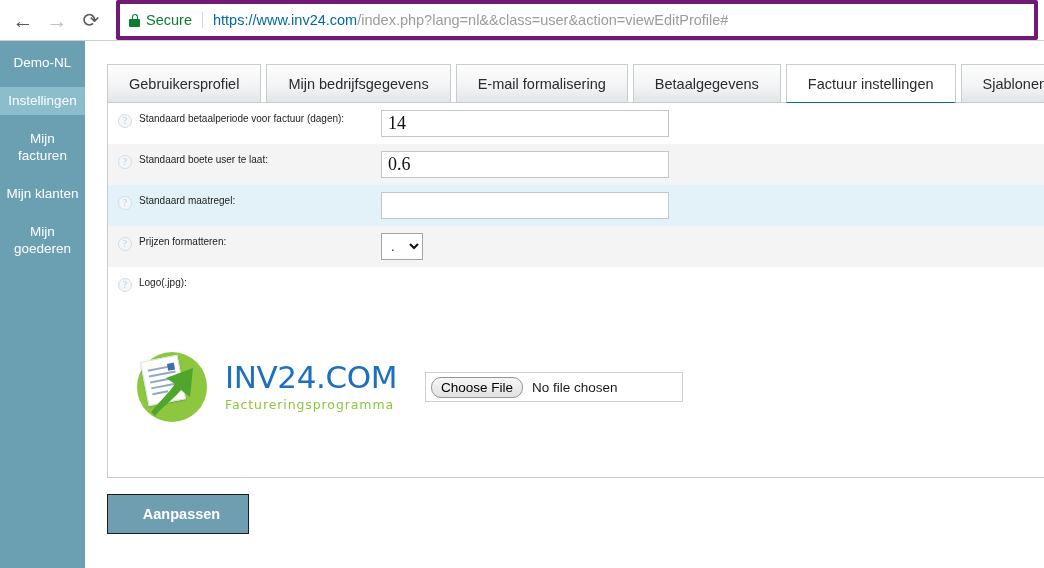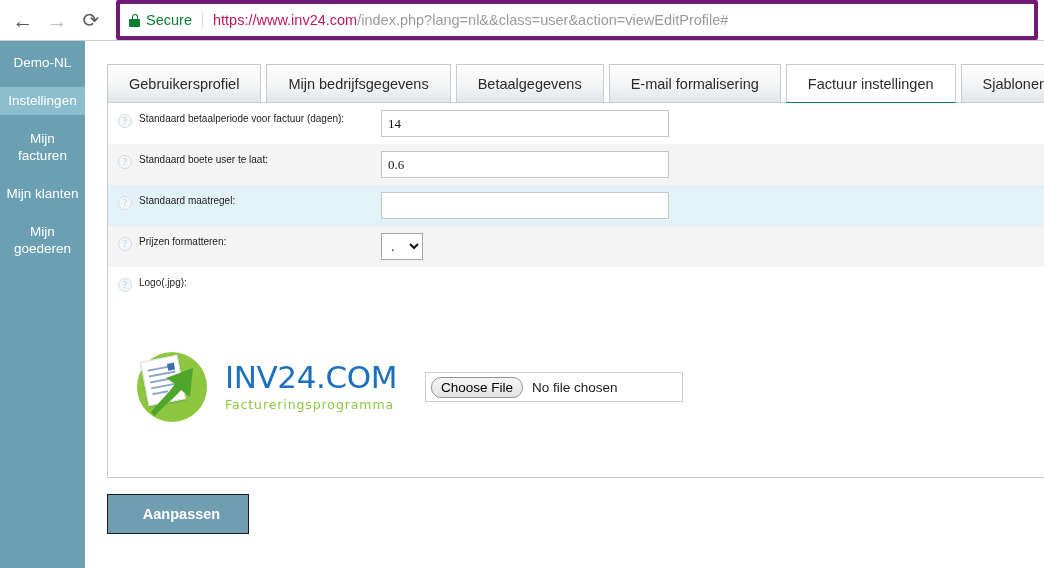--- a/index.html
+++ b/index.html
@@ -70,21 +70,21 @@
     background: #d8d8d8;
     margin: 0 10px;
     flex: none;
   }
   .url-text {
     font-size: 14.5px;
     white-space: nowrap;
     color: #9b9b9b;
     overflow: hidden;
   }
-  .url-text .host { color: #be185d; }
+  .url-text .host { color: #0369a1; }
 
   
   .page {
     position: absolute; top: 41px; left: 0;
     width: 1044px; height: 527px;
     background: #3b82f6;
   }
 
   
   .sidebar {
@@ -192,21 +192,21 @@
   }
   .field-cell {
     padding: 7px 0 7px 0;
     flex: 1;
   }
   .txt-input {
     width: 288px;
     height: 27px;
     border: 1px solid #c6c6c6;
     background: #ffffff;
-    font-size: 13px;
+    font-size: 18px;
     font-family: "Liberation Serif", serif;
     padding: 2px 6px;
     color: #111;
     outline: none;
   }
   .sel-input {
     height: 27px;
     width: 42px;
     border: 1px solid #a5a5a5;
     background: #ffffff;
@@ -379,24 +379,24 @@
   <main class="content">
 
     <div class="tabbar">
       <div class="tab">
         <span>Gebruikersprofiel</span>
       </div>
       <div class="tab">
         <span>Mijn bedrijfsgegevens</span>
       </div>
       <div class="tab">
+        <span>E-mail formalisering</span>
+      </div>
+      <div class="tab">
         <span>Betaalgegevens</span>
-      </div>
-      <div class="tab">
-        <span>E-mail formalisering</span>
       </div>
       <div class="tab active">
         <span>Factuur instellingen</span>
       </div>
       <div class="tab">
         <span>Sjablonen</span>
       </div>
     </div>
 
     <section class="panel">

